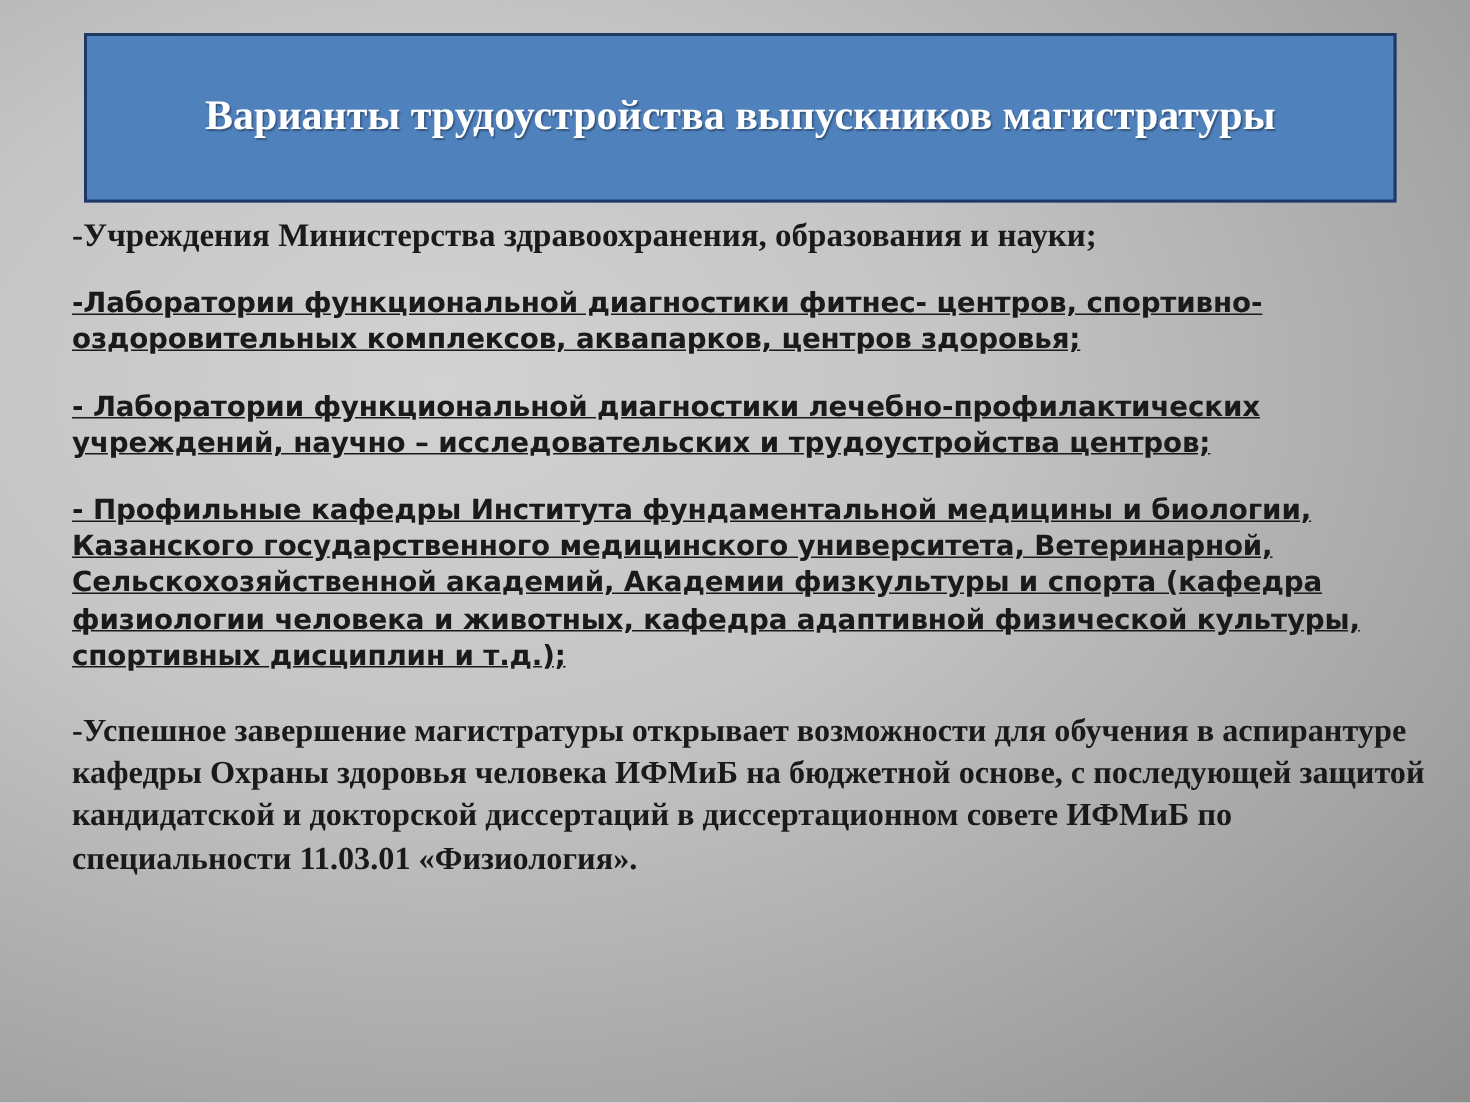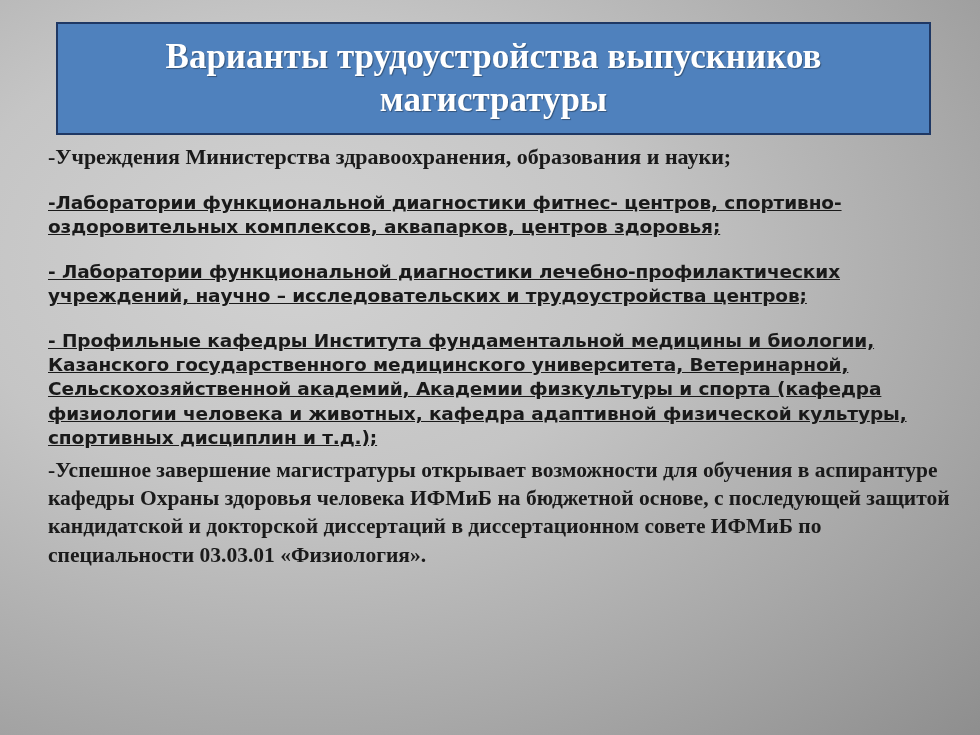--- a/index.html
+++ b/index.html
@@ -29,23 +29,23 @@
     border: 2px solid #1f3864;
     box-sizing: border-box;
     display: flex;
     align-items: center;
     justify-content: center;
   }
   .title-text {
     color: #ffffff;
     font-family: "Liberation Serif", serif;
     font-weight: bold;
-    font-size: 35px;
+    font-size: 28px;
     line-height: 1.22;
-    text-align: center;
+    text-align: right;
     padding: 0 10px;
     text-shadow: 1px 1px 1px rgba(0,0,0,0.35);
   }
   .body-area {
     position: absolute;
     left: 48px;
     top: 142px;
     width: 912px;
   }
   .para {
@@ -65,32 +65,32 @@
     font-weight: bold;
     font-size: 18.5px;
     letter-spacing: -0.1px;
     text-decoration: underline;
   }
   .para.mixed {
     font-family: "Liberation Serif", serif;
     font-weight: bold;
     font-size: 21.5px;
   }
-  .gap-md { margin-bottom: 5px; }
+  .gap-md { margin-bottom: 22px; }
 </style>
 </head>
 <body>
 
 <div class="slide">
 
   <div class="title-box">
     <div class="title-text">Варианты трудоустройства выпускников магистратуры</div>
   </div>
 
   <div class="body-area">
     <p class="para serif">-Учреждения Министерства здравоохранения, образования и науки;</p>
     <p class="para sans">-Лаборатории функциональной диагностики фитнес- центров, спортивно-оздоровительных комплексов, аквапарков, центров здоровья;</p>
     <p class="para sans">- Лаборатории функциональной диагностики  лечебно-профилактических учреждений,  научно – исследовательских и трудоустройства центров;</p>
     <p class="para sans gap-md">- Профильные кафедры Института фундаментальной медицины и биологии, Казанского государственного медицинского университета, Ветеринарной, Сельскохозяйственной академий, Академии физкультуры и спорта (кафедра физиологии человека и животных, кафедра адаптивной физической культуры, спортивных дисциплин и т.д.);</p>
-    <p class="para mixed">-Успешное завершение магистратуры открывает возможности для обучения в аспирантуре кафедры Охраны здоровья человека ИФМиБ на бюджетной основе, с последующей защитой кандидатской  и докторской диссертаций в диссертационном совете ИФМиБ по специальности 03.03.01 «Физиология».</p>
+    <p class="para mixed">-Успешное завершение магистратуры открывает возможности для обучения в аспирантуре кафедры Охраны здоровья человека ИФМиБ на бюджетной основе, с последующей защитой кандидатской  и докторской диссертаций в диссертационном совете ИФМиБ по специальности 11.03.01 «Физиология».</p>
   </div>
 
 </div>
 
 </body></html>

